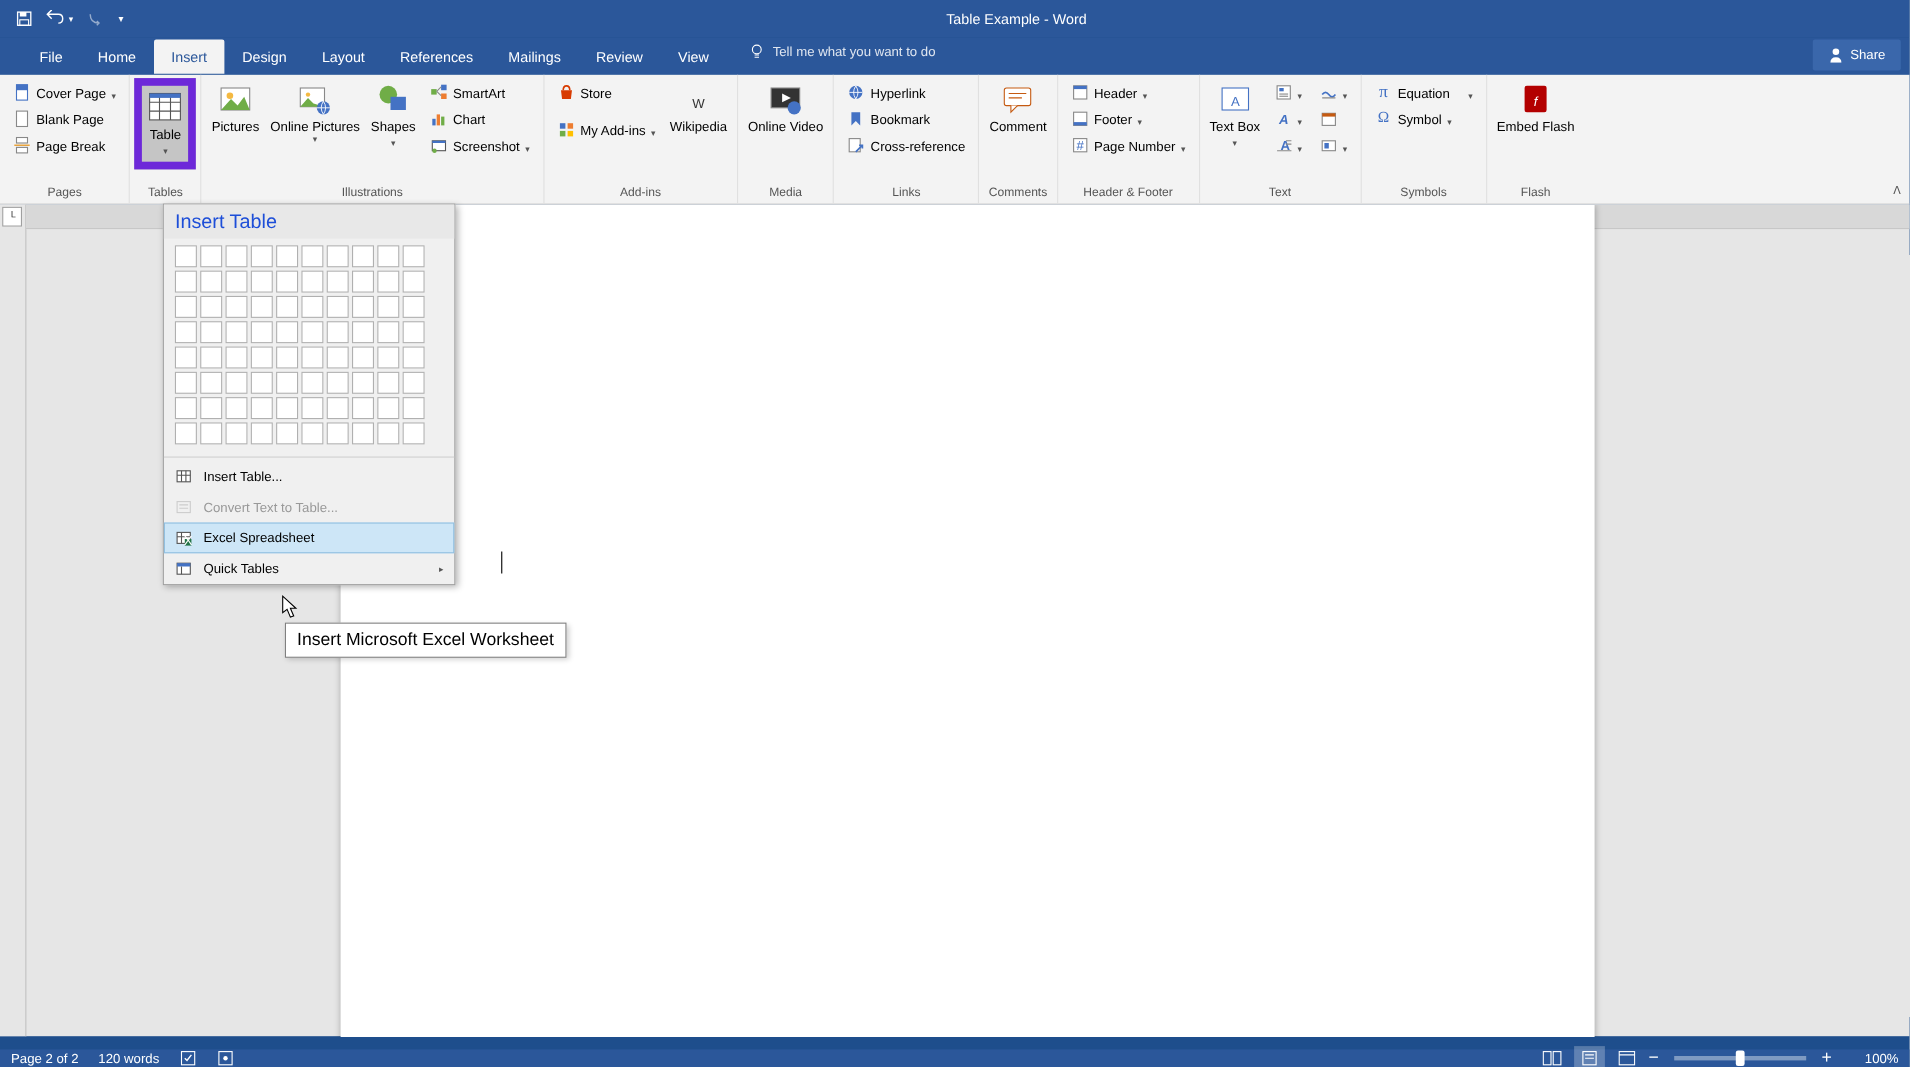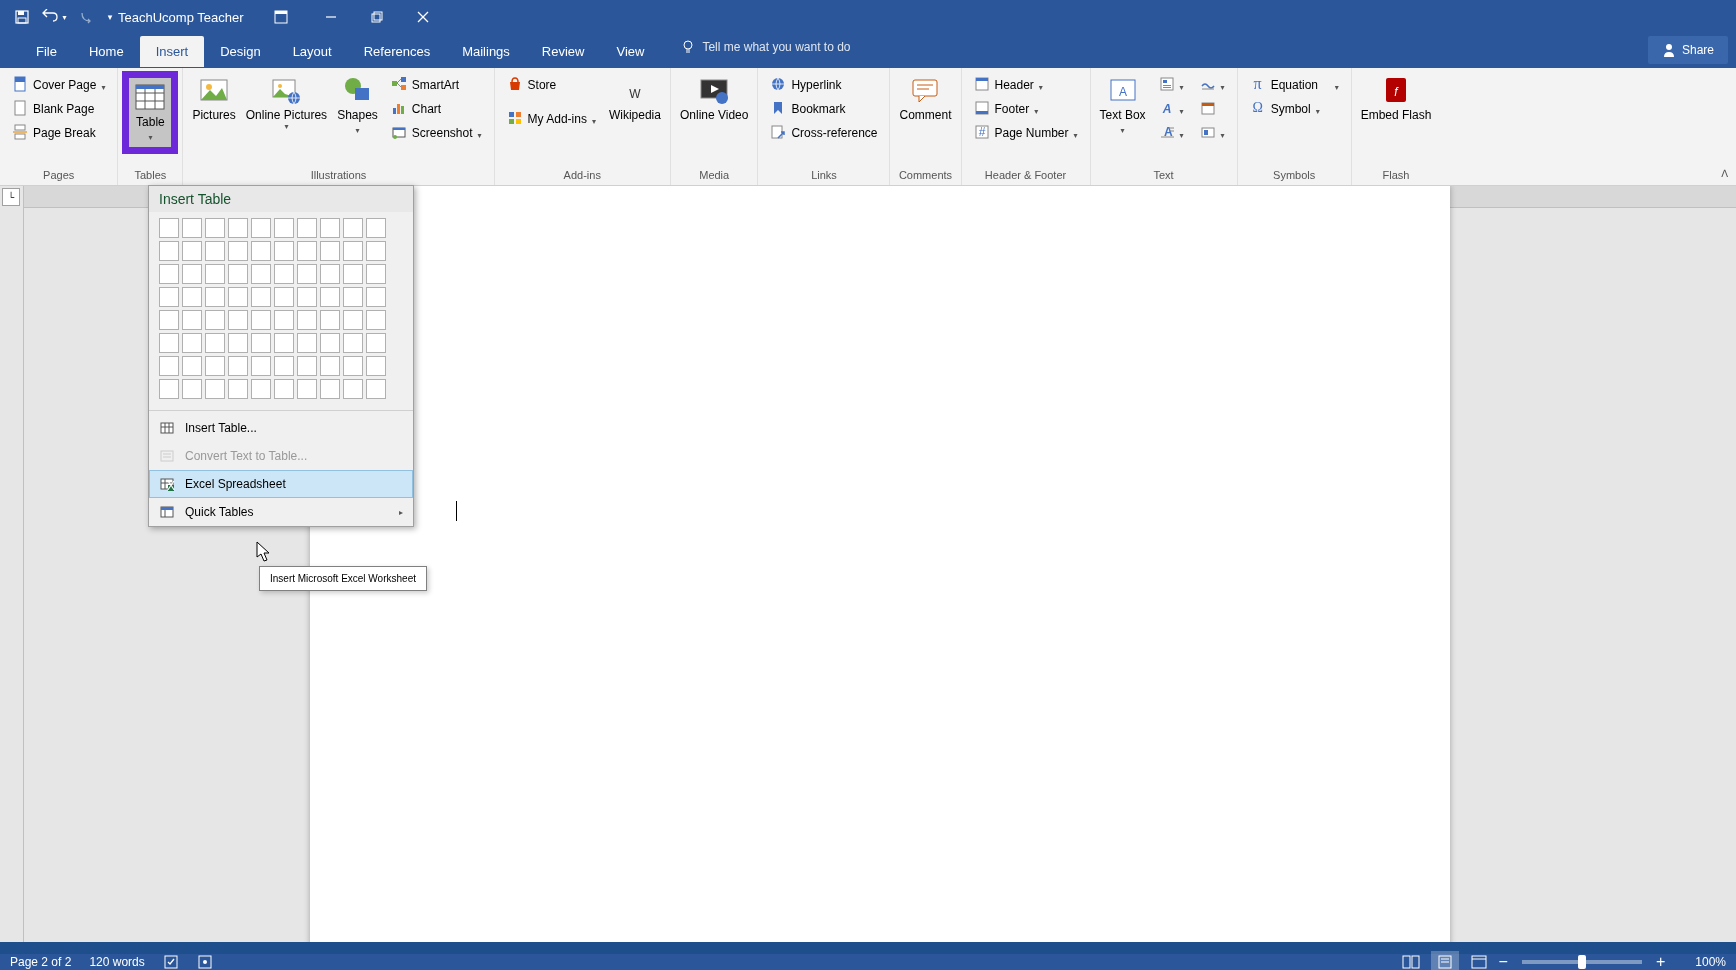--- a/index.html
+++ b/index.html
@@ -39,28 +39,28 @@
 .page{position:absolute;left:286px;top:0;width:1140px;min-height:1400px;background:#fff;box-shadow:0 0 6px rgba(0,0,0,.3)}
 .cursor{position:absolute;left:432px;top:315px;width:1px;height:20px;background:#000;animation:blink 1s infinite}
 @keyframes blink{50%{opacity:0}}
 .statusbar{position:absolute;left:0;right:0;bottom:0;height:16px;background:#2b579a;color:#fff;display:flex;align-items:center;padding:0 10px;font-size:12px}
 .status-left{display:flex;gap:18px;align-items:center}
 .status-right{margin-left:auto;display:flex;align-items:center;gap:6px}
 .view-btn{width:28px;height:22px;display:flex;align-items:center;justify-content:center;cursor:pointer}
 .zoom-slider{width:120px;height:4px;background:rgba(255,255,255,.4);position:relative;margin:0 8px}
 .zoom-thumb{position:absolute;left:50%;top:-5px;width:8px;height:14px;background:#fff;border-radius:2px;transform:translateX(-50%)}
 .table-dropdown{position:absolute;left:148px;top:185px;width:266px;background:#f0f0f0;border:1px solid #a0a0a0;box-shadow:2px 2px 6px rgba(0,0,0,.3);z-index:50}
-.dd-title{padding:5px 10px;font-size:14px;color:#14532d;background:#e8e8e8}
+.dd-title{padding:5px 10px;font-size:18px;color:#1d4ed8;background:#e8e8e8}
 .grid-picker{padding:6px 10px;display:grid;grid-template-columns:repeat(10,22px);grid-template-rows:repeat(8,22px);gap:1px}
 .grid-cell{width:20px;height:20px;border:1px solid #b0b0b0;background:#fff}
 .dd-sep{height:1px;background:#d0d0d0;margin:3px 0}
 .dd-item{display:flex;align-items:center;gap:10px;padding:6px 10px;cursor:pointer}
 .dd-item.highlighted{background:#cde6f7;border:1px solid #92c0e0;padding:5px 9px}
 .dd-item.disabled{color:#999;cursor:default}
-.tooltip{position:absolute;left:259px;top:566px;background:#fff;border:1px solid #808080;padding:6px 10px;font-size:10px;box-shadow:2px 2px 5px rgba(0,0,0,.2);z-index:60}
+.tooltip{position:absolute;left:259px;top:566px;background:#fff;border:1px solid #808080;padding:6px 10px;font-size:16px;box-shadow:2px 2px 5px rgba(0,0,0,.2);z-index:60}
 .cursor-arrow{position:absolute;left:256px;top:541px;z-index:70;font-size:18px;color:#000}
 .ruler-margin{position:absolute;top:0;bottom:0;background:#d8d8d8}
 </style>
 </head>
 <body>
 
 <div class="titlebar">
   <div class="qat">
     <div class="qat-btn">
         <svg width="16" height="16" viewBox="0 0 16 16">
@@ -77,48 +77,21 @@
       </div>
     <div class="qat-btn" style="opacity:.5">
         <svg width="16" height="16" viewBox="0 0 16 16">
           <path d="M4 4 Q4 12 12 12 M10 10 L12 12 L10 14" fill="none" stroke="#fff" stroke-width="1.3"></path>
         </svg>
       </div>
     <div class="qat-btn" style="width:16px">
         <span style="color:#fff;font-size:9px">▾</span>
       </div>
   </div>
-  <div class="user-area">
-    <span class="user-name">TeachUcomp Teacher</span>
-    <div class="win-btn">
-        <svg width="14" height="14" viewBox="0 0 14 14">
-          <rect x="1" y="1" width="12" height="12" fill="none" stroke="#fff"></rect>
-          <rect x="1" y="1" width="12" height="3" fill="#fff"></rect>
-        </svg>
-      </div>
-    <div class="win-controls">
-      <div class="win-btn">
-          <svg width="12" height="12">
-            <line x1="1" y1="6" x2="11" y2="6" stroke="#fff" stroke-width="1.2"></line>
-          </svg>
-        </div>
-      <div class="win-btn">
-          <svg width="12" height="12">
-            <rect x="1" y="3" width="8" height="8" fill="none" stroke="#fff"></rect>
-            <rect x="3" y="1" width="8" height="8" fill="none" stroke="#fff"></rect>
-          </svg>
-        </div>
-      <div class="win-btn close">
-          <svg width="12" height="12">
-            <line x1="1" y1="1" x2="11" y2="11" stroke="#fff" stroke-width="1.2"></line>
-            <line x1="11" y1="1" x2="1" y2="11" stroke="#fff" stroke-width="1.2"></line>
-          </svg>
-        </div>
-    </div>
-  </div>
+  <div class="title-text">Table Example - Word</div>
 </div>
 
 <div class="tabbar">
   <div id="tabs-container" style="display:flex">
       <div class="tab">File</div>
       <div class="tab">Home</div>
       <div class="tab active">Insert</div>
       <div class="tab">Design</div>
       <div class="tab">Layout</div>
       <div class="tab">References</div>

